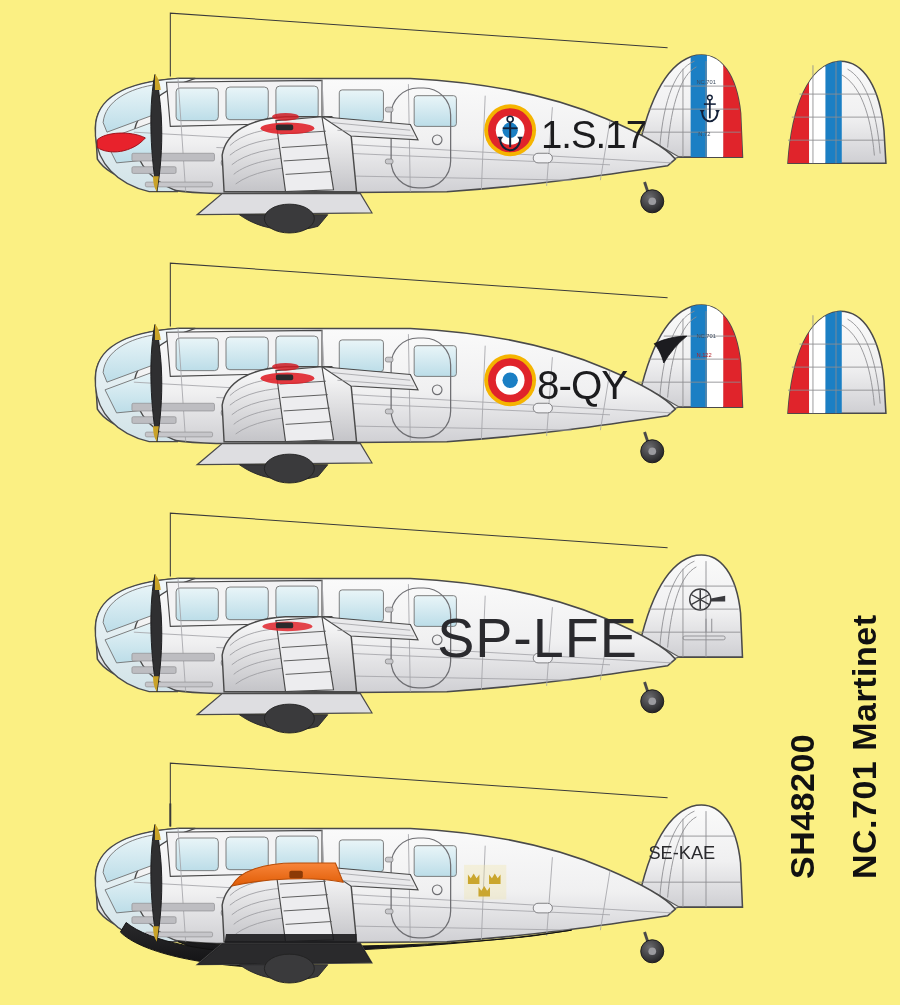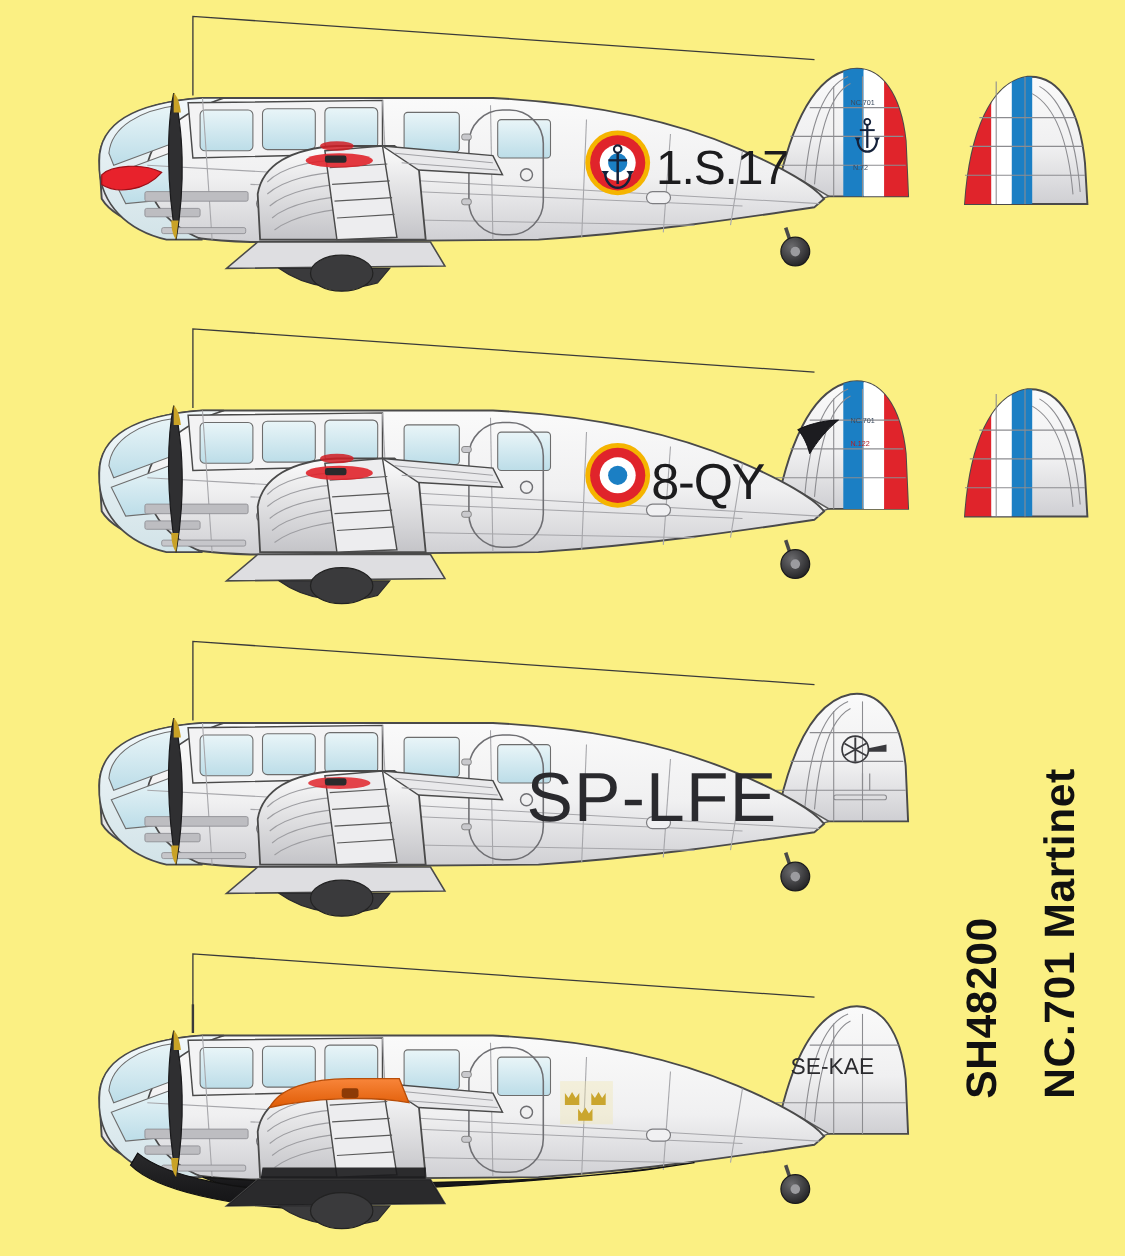--- a/index.html
+++ b/index.html
@@ -3,21 +3,21 @@
 <meta charset="utf-8">
 <style>
   html,body{margin:0;padding:0;}
   body{
     width:900px;height:1005px;
     background:#fbf083;
     font-family:"Liberation Sans", sans-serif;
     overflow:hidden;
     position:relative;
   }
-  #sheet{position:absolute;inset:0;}
+  #sheet{position:absolute;inset:0;margin-left:16px;}
   svg{display:block;}
   .side-text{
     position:absolute;
     font-family:"Liberation Sans", sans-serif;
     font-weight:bold;
     color:#111;
     white-space:nowrap;
     transform-origin:left bottom;
   }
   #kit-code{

